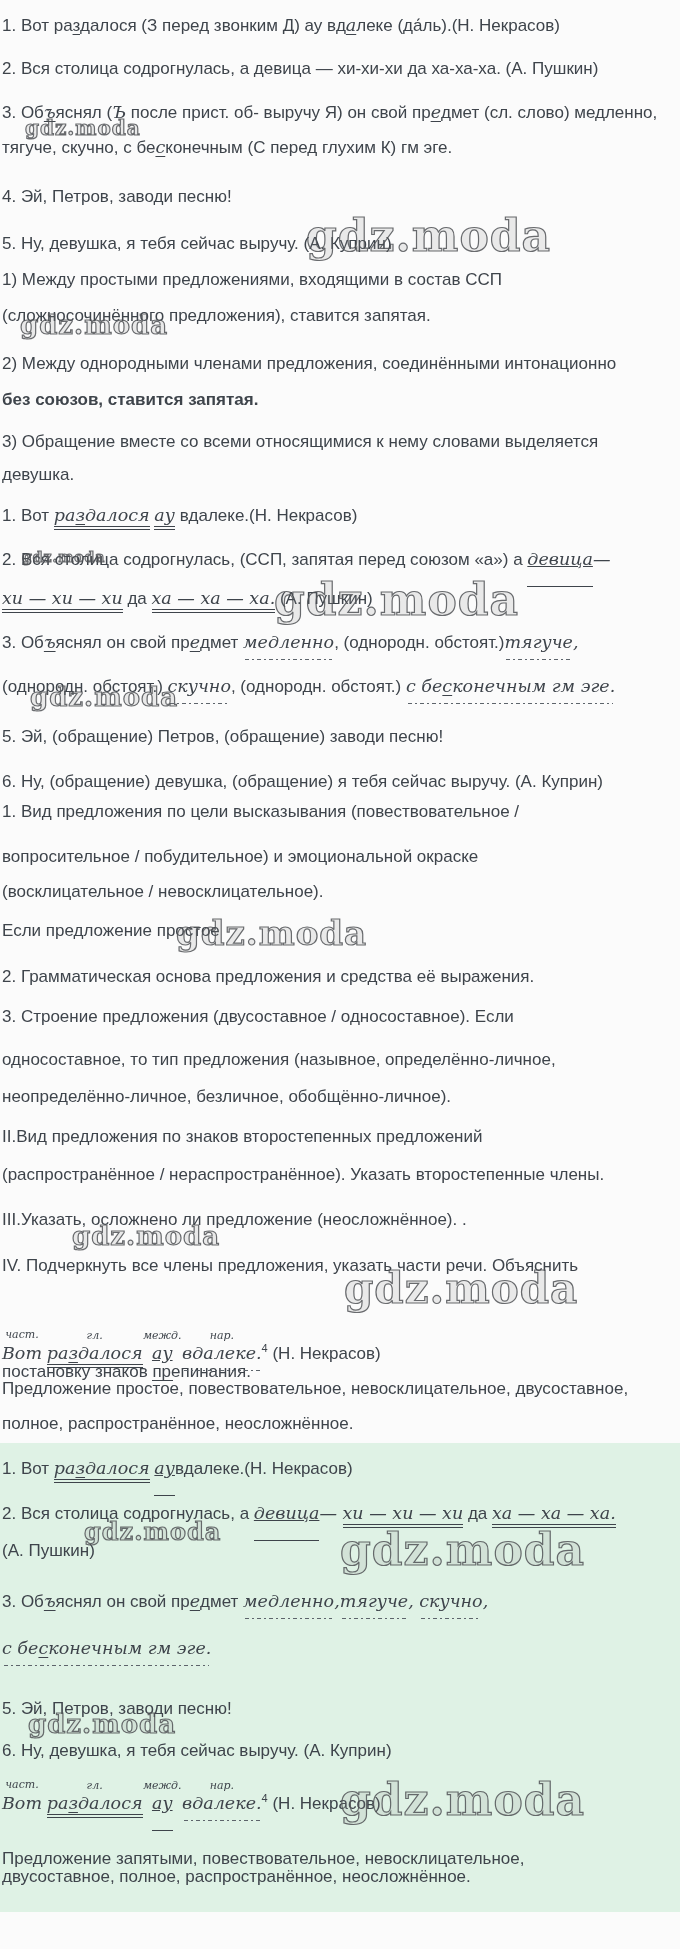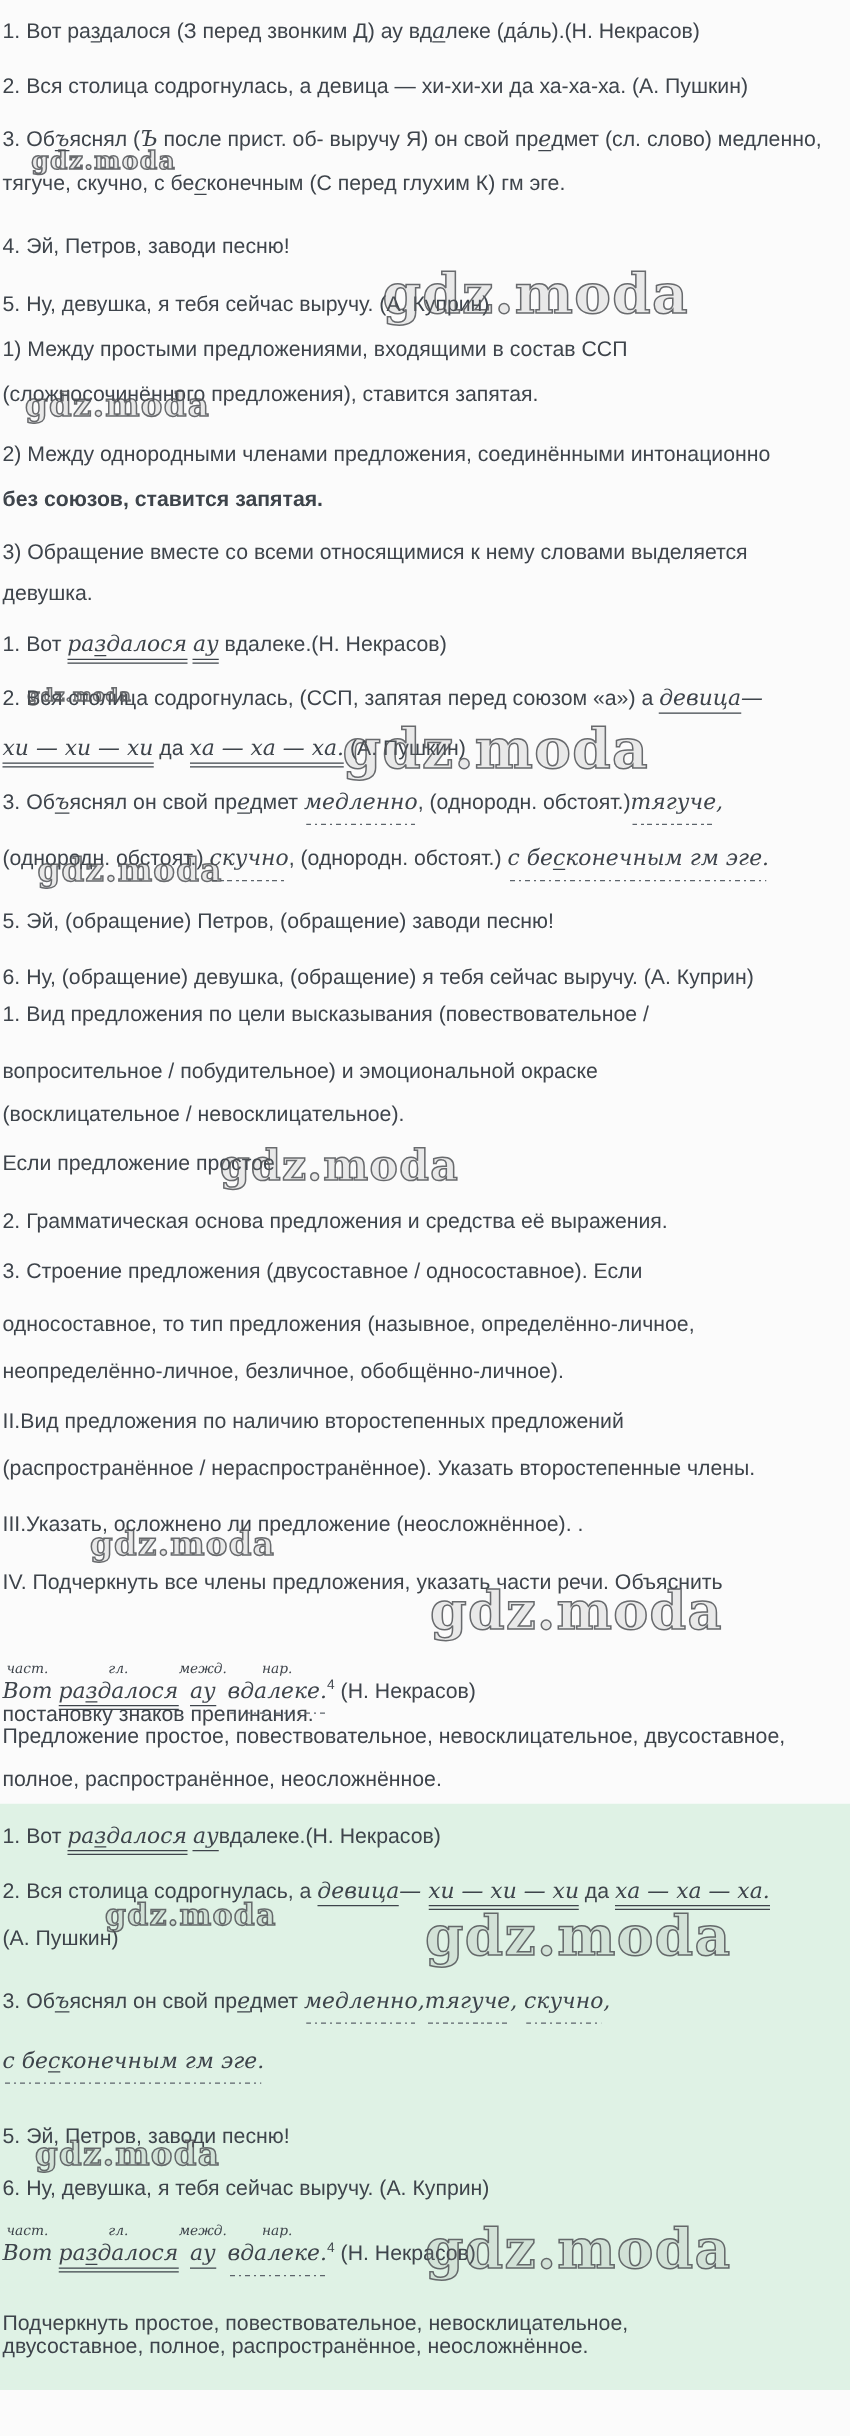--- a/index.html
+++ b/index.html
@@ -12,21 +12,21 @@
   .page{position:absolute;inset:0;}
   .highlight{position:absolute;left:0;width:680px;background:#dff2e5;}
   .line{
     position:absolute;left:2px;white-space:pre;
     font-size:17px;line-height:22px;color:#3e444b;
   }
   .line.parsed{padding-top:2px;}
   
   .s-i{font-family:"DejaVu Serif","Liberation Serif",serif;font-style:italic;font-size:17.5px;}
   
-  .s-u{display:inline-block;border-bottom:1px solid currentColor;padding-bottom:1px;line-height:19px;}
+  .s-u{display:inline-block;border-bottom:1px solid currentColor;padding-bottom:17px;line-height:19px;text-decoration:underline;}
   
   .s-dd{display:inline-block;position:relative;border-bottom:1px solid currentColor;padding-bottom:1px;line-height:19px;}
   .s-dd::after{content:"";position:absolute;left:0;right:0;bottom:-4px;height:1px;background:currentColor;}
   
   .s-dash{display:inline-block;position:relative;line-height:19px;}
   .s-dash::after{
     content:"";position:absolute;left:2px;right:2px;bottom:-8px;height:1px;
     background:repeating-linear-gradient(90deg,#5d646b 0 4px,transparent 4px 7px,#5d646b 7px 9px,transparent 9px 12px);
   }
   
@@ -74,37 +74,37 @@
       <div class="line" style="top: 726px;"><span>5. Эй, (обращение) Петров, (обращение) заводи песню!</span></div>
       <div class="line" style="top: 771px;"><span>6. Ну, (обращение) девушка, (обращение) я тебя сейчас выручу. (А. Куприн)</span></div>
       <div class="line" style="top: 801px;"><span>1. Вид предложения по цели высказывания (повествовательное /</span></div>
       <div class="line" style="top: 846px;"><span>вопросительное / побудительное) и эмоциональной окраске</span></div>
       <div class="line" style="top: 881px;"><span>(восклицательное / невосклицательное).</span></div>
       <div class="line" style="top: 920px;"><span>Если предложение простое</span></div>
       <div class="line" style="top: 966px;"><span>2. Грамматическая основа предложения и средства её выражения.</span></div>
       <div class="line" style="top: 1006px;"><span>3. Строение предложения (двусоставное / односоставное). Если</span></div>
       <div class="line" style="top: 1049px;"><span>односоставное, то тип предложения (назывное, определённо-личное,</span></div>
       <div class="line" style="top: 1086px;"><span>неопределённо-личное, безличное, обобщённо-личное).</span></div>
-      <div class="line" style="top: 1126px;"><span>II.Вид предложения по наличию второстепенных предложений</span></div>
+      <div class="line" style="top: 1126px;"><span>II.Вид предложения по знаков второстепенных предложений</span></div>
       <div class="line" style="top: 1164px;"><span>(распространённое / нераспространённое). Указать второстепенные члены.</span></div>
       <div class="line" style="top: 1209px;"><span>III.Указать, осложнено ли предложение (неосложнённое). .</span></div>
       <div class="line" style="top: 1255px;"><span>IV. Подчеркнуть все члены предложения, указать части речи. Объяснить</span></div>
       <div class="line" style="top: 1361px;"><span>постановку знаков препинания.</span></div>
       <div class="line parsed" style="top: 1340px;"><span class="pw"><span class="lbl">част.</span><span class="s-i">Вот</span></span><span> </span><span class="pw"><span class="lbl">гл.</span><span class="s-i s-dd"><span>ра</span><span class="s-lu">з</span><span>далося</span></span></span><span>  </span><span class="pw"><span class="lbl">межд.</span><span class="s-i s-u">ау</span></span><span>  </span><span class="pw"><span class="lbl">нар.</span><span class="s-i s-dash"><span>вдалеке.</span></span></span><sup class="sup">4</sup><span> (Н. Некрасов)</span></div>
       <div class="line" style="top: 1378px;"><span>Предложение простое, повествовательное, невосклицательное, двусоставное,</span></div>
       <div class="line" style="top: 1413px;"><span>полное, распространённое, неосложнённое.</span></div>
       <div class="line" style="top: 1458px;"><span>1. Вот </span><span class="s-i s-dd"><span>ра</span><span class="s-lu">з</span><span>далося</span></span><span> </span><span class="s-i s-u">ау</span><span>вдалеке.(Н. Некрасов)</span></div>
       <div class="line" style="top: 1502px;"><span>2. Вся столица содрогнулась, а </span><span class="s-i s-u">девица</span><span class="s-i">— </span><span class="s-i s-dd">хи — хи — хи</span><span> да </span><span class="s-i s-dd">ха — ха — ха.</span></div>
       <div class="line" style="top: 1540px;"><span>(А. Пушкин)</span></div>
       <div class="line" style="top: 1590px;"><span>3. Об</span><span class="s-i s-lu">ъ</span><span>яснял он свой пр</span><span class="s-i s-lu">е</span><span>дмет </span><span class="s-i s-dash">медленно</span><span class="s-i">,</span><span class="s-i s-dash">тягуче</span><span class="s-i">, </span><span class="s-i s-dash">скучно</span><span class="s-i">,</span></div>
       <div class="line" style="top: 1638px;"><span class="s-i s-dash"><span>с бе</span><span class="s-lu">с</span><span>конечным гм эге.</span></span></div>
       <div class="line" style="top: 1698px;"><span>5. Эй, Петров, заводи песню!</span></div>
       <div class="line" style="top: 1740px;"><span>6. Ну, девушка, я тебя сейчас выручу. (А. Куприн)</span></div>
       <div class="line parsed" style="top: 1790px;"><span class="pw"><span class="lbl">част.</span><span class="s-i">Вот</span></span><span> </span><span class="pw"><span class="lbl">гл.</span><span class="s-i s-dd"><span>ра</span><span class="s-lu">з</span><span>далося</span></span></span><span>  </span><span class="pw"><span class="lbl">межд.</span><span class="s-i s-u">ау</span></span><span>  </span><span class="pw"><span class="lbl">нар.</span><span class="s-i s-dash"><span>вдалеке.</span></span></span><sup class="sup">4</sup><span> (Н. Некрасов)</span></div>
-      <div class="line" style="top: 1848px;"><span>Подчеркнуть простое, повествовательное, невосклицательное,</span></div>
+      <div class="line" style="top: 1848px;"><span>Предложение запятыми, повествовательное, невосклицательное,</span></div>
       <div class="line" style="top: 1866px; text-align: right;"><span>двусоставное, полное, распространённое, неосложнённое.</span></div>
     </div>
   <div id="wm-root">
       <div class="wm" style="left: 25px; top: 118px; font-size: 20px;">gdz.moda</div>
       <div class="wm" style="left: 306px; top: 214px; font-size: 44px;">gdz.moda</div>
       <div class="wm" style="left: 20px; top: 312px; font-size: 26px;">gdz.moda</div>
       <div class="wm" style="left: 22px; top: 550px; font-size: 14px;">gdz.moda</div>
       <div class="wm" style="left: 274px; top: 578px; font-size: 44px;">gdz.moda</div>
       <div class="wm" style="left: 30px; top: 684px; font-size: 26px;">gdz.moda</div>
       <div class="wm" style="left: 176px; top: 916px; font-size: 34px;">gdz.moda</div>

